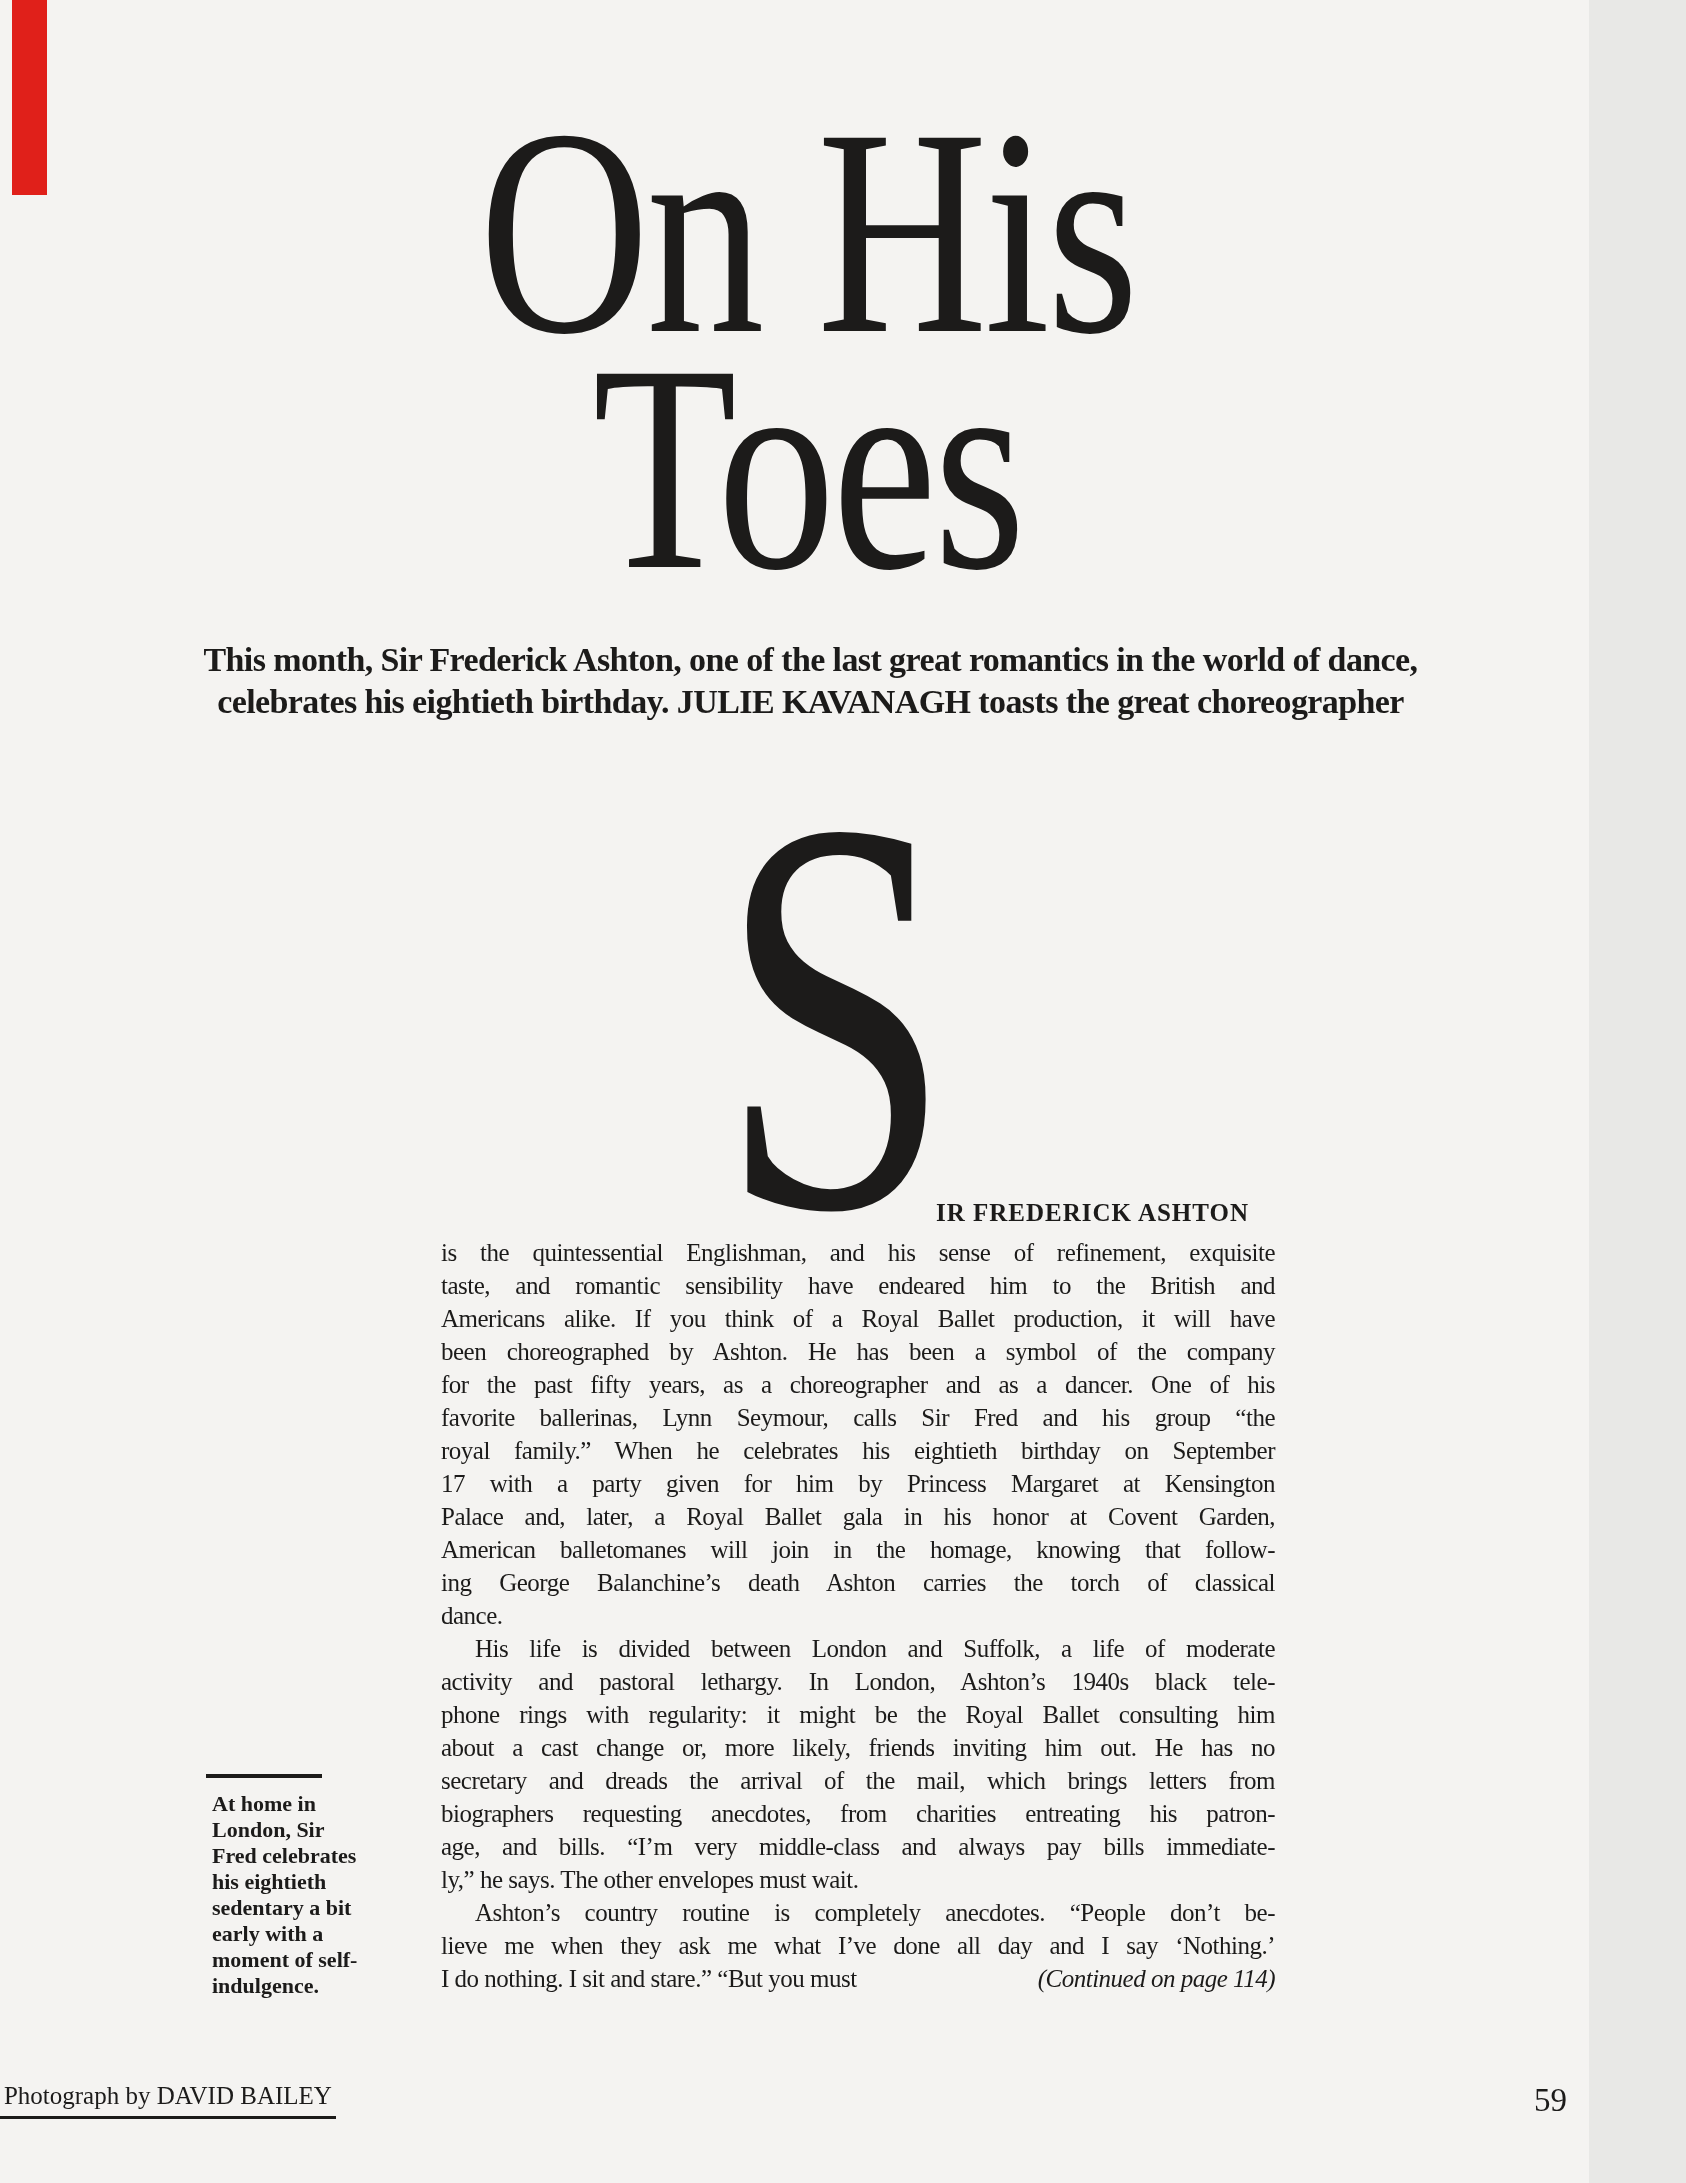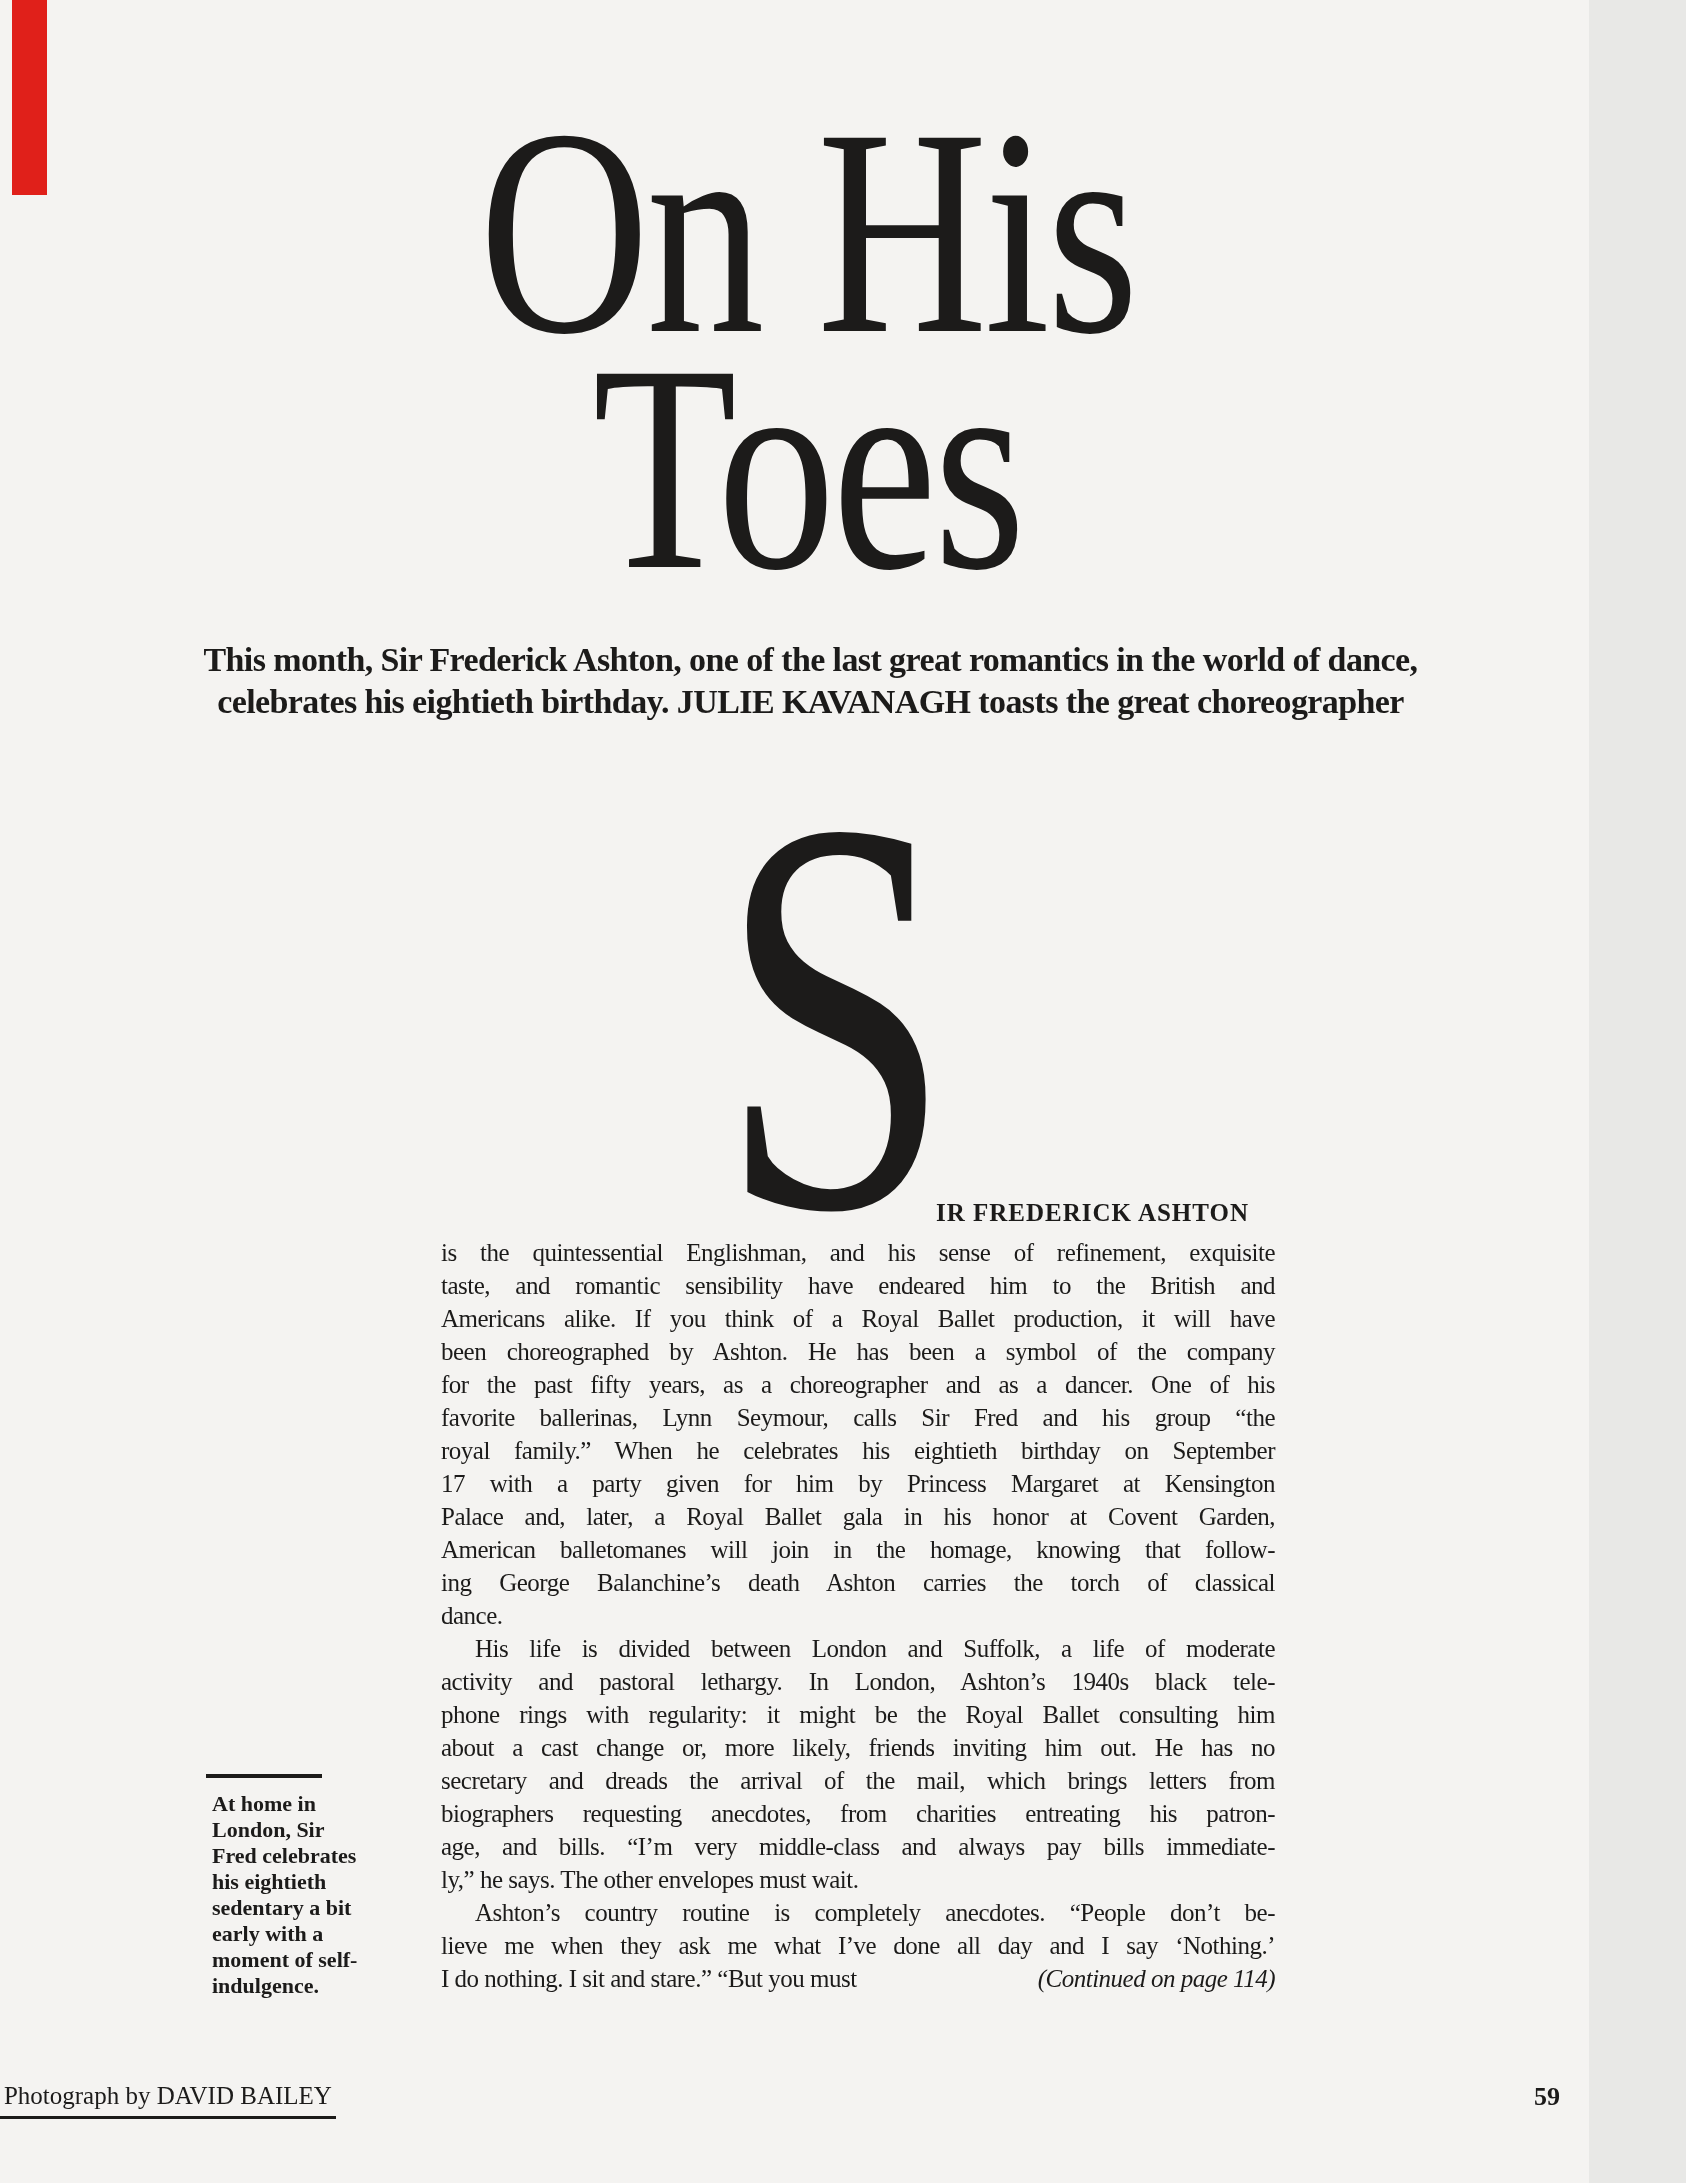--- a/index.html
+++ b/index.html
@@ -71,21 +71,21 @@
   #footer-credit-wrap{
     position:absolute;left:0;right:0;top:2083px;text-align:left;
   }
   #footer-credit{
     display:inline-block;font-size:25px;line-height:1;
     border-bottom:3.9px solid #1c1b1a;padding:0 3.9px 7.8px 3.9px;
     white-space:nowrap;
   }
   #page-number{
     position:absolute;left:1534px;top:2084px;
-    font-size:26px;font-weight:bold;line-height:1;
+    font-size:33px;font-weight:normal;line-height:1;
   }
 </style>
 </head>
 <body>
 
 <div id="page" style="background: rgb(244, 243, 241); color: rgb(28, 27, 26);">
 
   <div id="red-bar" style="background: rgb(224, 32, 26);"></div>
 
   <div id="headline-1" class="headline">

